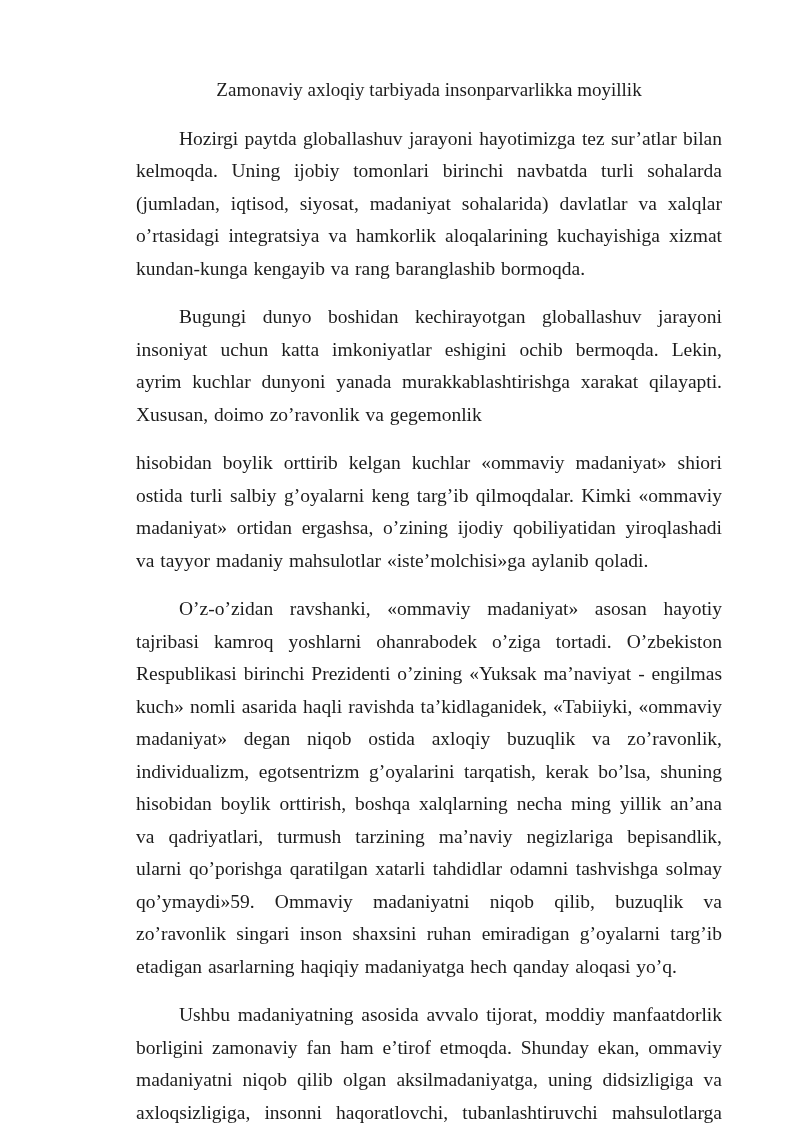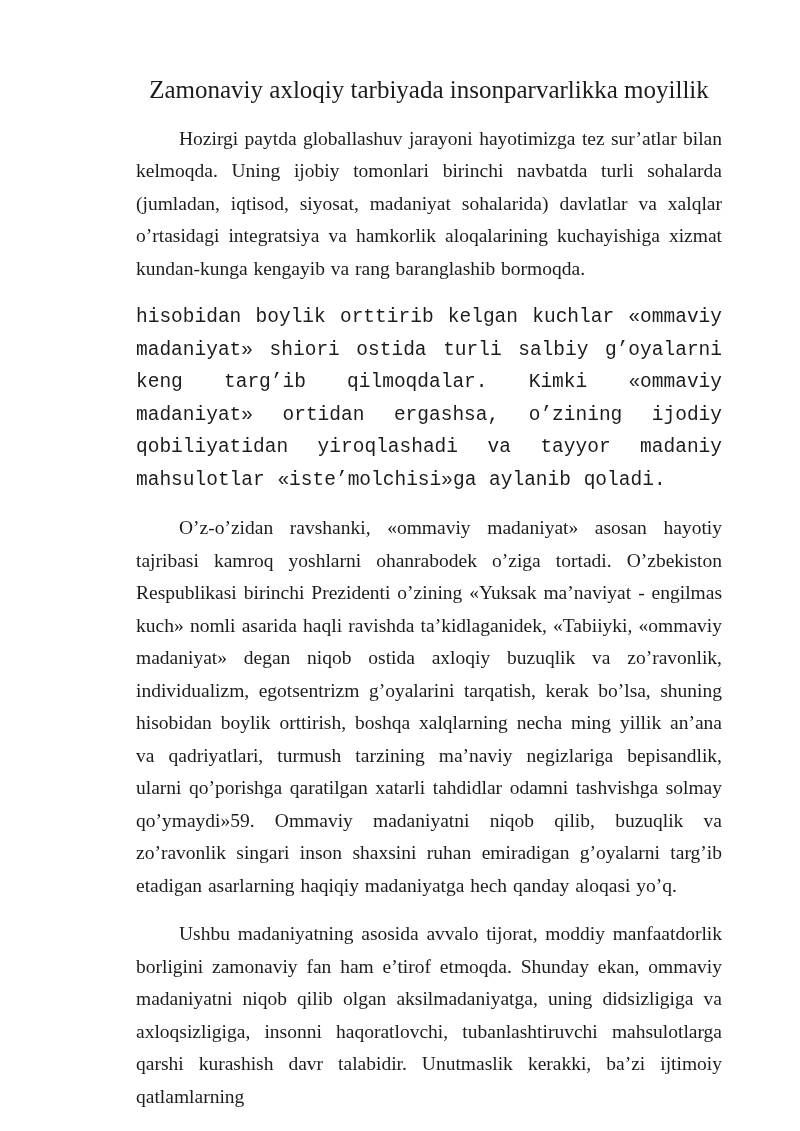--- a/index.html
+++ b/index.html
@@ -18,43 +18,43 @@
     padding: 74px 62px 0 120px;
     font-family: "Liberation Serif", "DejaVu Serif", serif;
     font-size: 19.5px;
     line-height: 32.5px;
     color: #1c1c1c;
     overflow: hidden;
   }
   .doc-title {
     text-align: center;
     font-weight: normal;
-    font-size: 25px;
+    font-size: 19px;
     margin: 0 0 13px 0;
     padding: 0;
   }
   .body-par {
     margin: 16px;
     padding: 0;
     text-align: justify;
     text-indent: 43px;
     word-spacing: 1px;
   }
   .body-par.no-indent {
     text-indent: 0;
-    font-family: Liberation Mono, monospace;
   }
 </style>
 </head>
 <body>
 
 <div class="page">
   <h1 class="doc-title">Zamonaviy axloqiy tarbiyada insonparvarlikka moyillik</h1>
 
   <p class="body-par">Hozirgi paytda globallashuv jarayoni hayotimizga tez sur’atlar bilan kelmoqda. Uning ijobiy tomonlari birinchi navbatda turli sohalarda (jumladan, iqtisod, siyosat, madaniyat sohalarida) davlatlar va xalqlar o’rtasidagi integratsiya va hamkorlik aloqalarining kuchayishiga xizmat kundan-kunga kengayib va rang baranglashib bormoqda.</p>
 
+  <p class="body-par">Bugungi dunyo boshidan kechirayotgan globallashuv jarayoni insoniyat uchun katta imkoniyatlar eshigini ochib bermoqda. Lekin, ayrim kuchlar dunyoni yanada murakkablashtirishga xarakat qilayapti. Xususan, doimo zo’ravonlik va gegemonlik</p>
 
   <p class="body-par no-indent">hisobidan boylik orttirib kelgan kuchlar «ommaviy madaniyat» shiori ostida turli salbiy g’oyalarni keng targ’ib qilmoqdalar. Kimki «ommaviy madaniyat» ortidan ergashsa, o’zining ijodiy qobiliyatidan yiroqlashadi va tayyor madaniy mahsulotlar «iste’molchisi»ga aylanib qoladi.</p>
 
   <p class="body-par">O’z-o’zidan ravshanki, «ommaviy madaniyat» asosan hayotiy tajribasi kamroq yoshlarni ohanrabodek o’ziga tortadi. O’zbekiston Respublikasi birinchi Prezidenti o’zining «Yuksak ma’naviyat - engilmas kuch» nomli asarida haqli ravishda ta’kidlaganidek, «Tabiiyki, «ommaviy madaniyat» degan niqob ostida axloqiy buzuqlik va zo’ravonlik, individualizm, egotsentrizm g’oyalarini tarqatish, kerak bo’lsa, shuning hisobidan boylik orttirish, boshqa xalqlarning necha ming yillik an’ana va qadriyatlari, turmush tarzining ma’naviy negizlariga bepisandlik, ularni qo’porishga qaratilgan xatarli tahdidlar odamni tashvishga solmay qo’ymaydi»59. Ommaviy madaniyatni niqob qilib, buzuqlik va zo’ravonlik singari inson shaxsini ruhan emiradigan g’oyalarni targ’ib etadigan asarlarning haqiqiy madaniyatga hech qanday aloqasi yo’q.</p>
 
   <p class="body-par">Ushbu madaniyatning asosida avvalo tijorat, moddiy manfaatdorlik borligini zamonaviy fan ham e’tirof etmoqda. Shunday ekan, ommaviy madaniyatni niqob qilib olgan aksilmadaniyatga, uning didsizligiga va axloqsizligiga, insonni haqoratlovchi, tubanlashtiruvchi mahsulotlarga qarshi kurashish davr talabidir. Unutmaslik kerakki, ba’zi ijtimoiy qatlamlarning</p>
 </div>
 
 </body></html>

